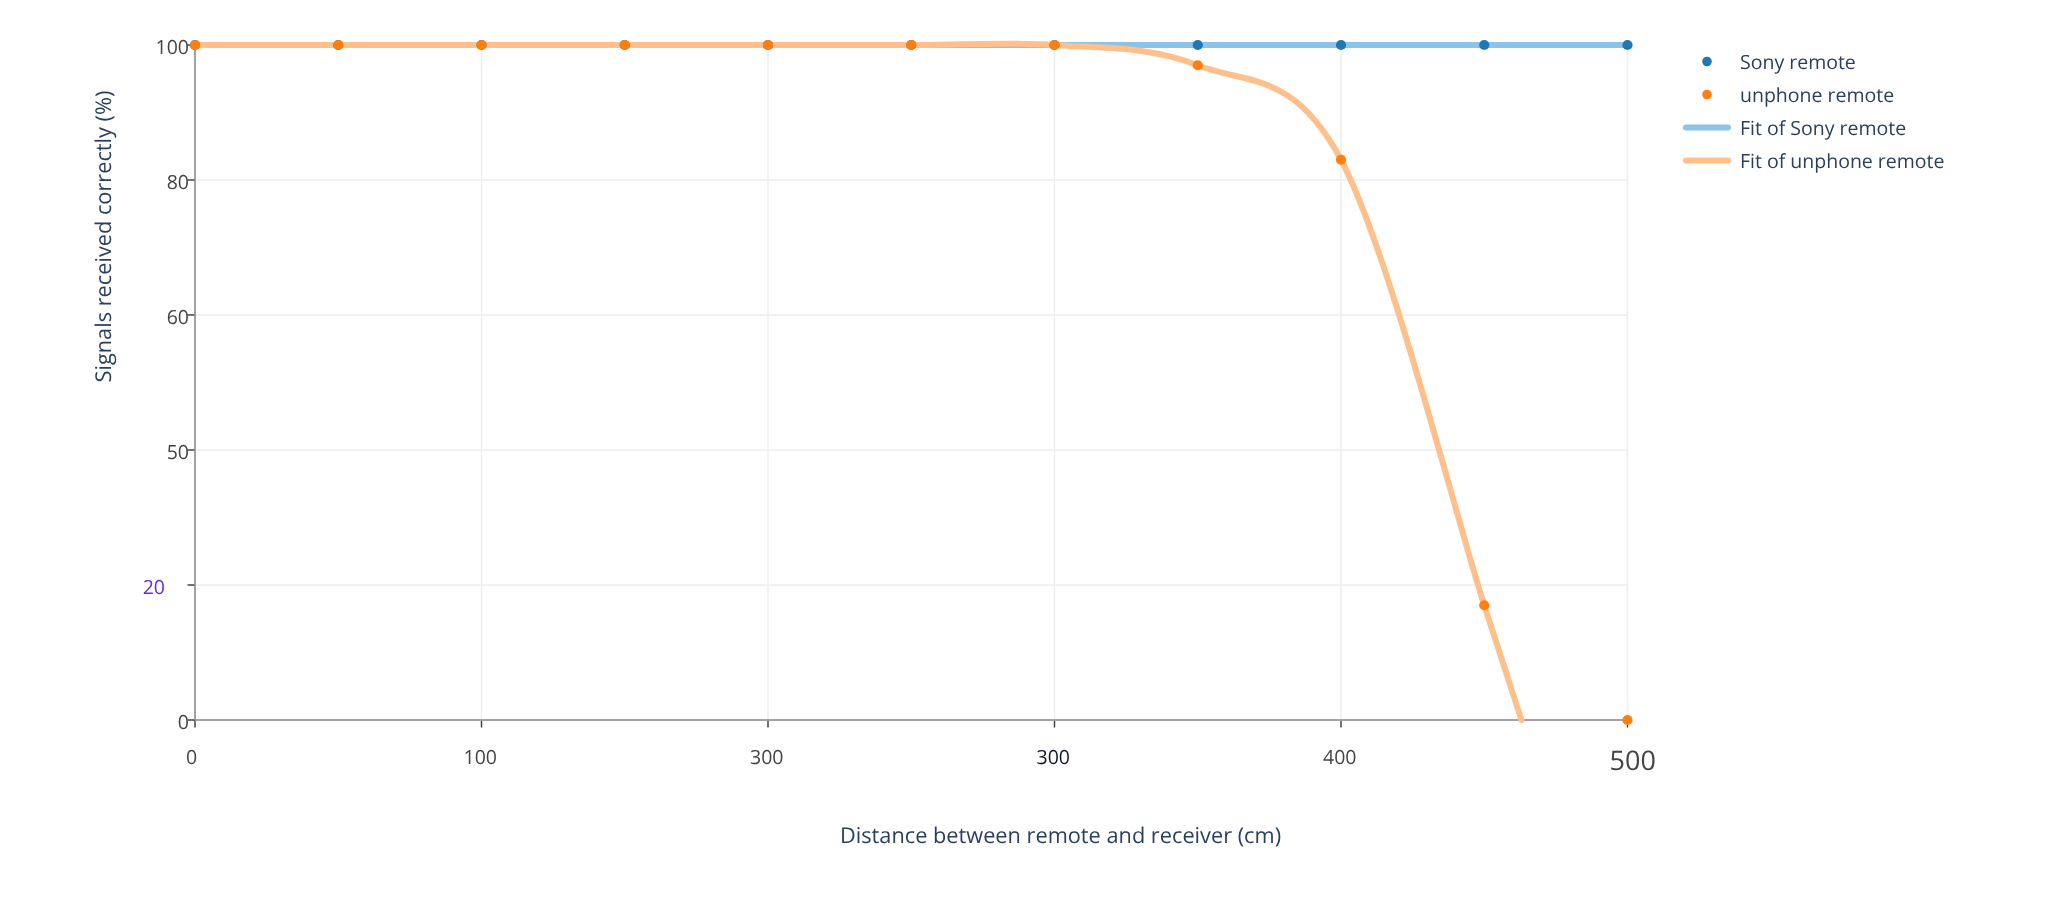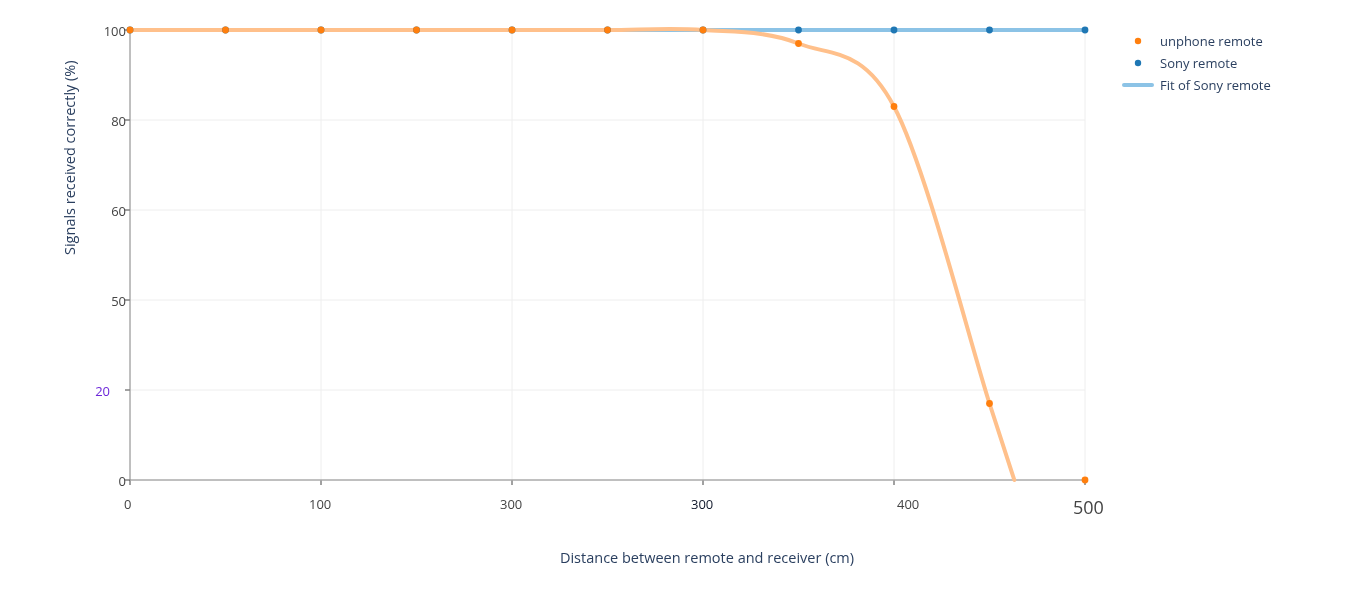--- a/index.html
+++ b/index.html
@@ -133,53 +133,61 @@
 
   <div class="axis-title x-axis-title">
     <span>Distance between remote and receiver (cm)</span>
   </div>
 
   <div style="position:absolute; left:130px; top:495px; width:955px; height:20px;">
     <span style="position:absolute; left:-6px;   font-size:13px; color:#444;">0</span>
     <span style="position:absolute; left:179px;  font-size:13px; color:#444;">100</span>
     <span style="position:absolute; left:370px;  font-size:13px; color:#444;">300</span>
     <span style="position:absolute; left:561px;  font-size:13px; color:#0f172a;">300</span>
-    <span style="position:absolute; left:752px;  font-size:13px; color:#444;margin-left:15px;">400</span>
+    <span style="position:absolute; left:752px;  font-size:13px; color:#444;">400</span>
     <span style="position:absolute; left:943px;  font-size:18px; color:#444;">500</span>
   </div>
 
   <div style="position:absolute; left:90px; top:30px; width:36px; height:450px;">
     <span style="position:absolute; right:0; top:442px; font-size:13px; color:#444;">0</span>
     <span style="position:absolute; right:16px; top:352px; font-size:13px; color:#6d28d9;">20</span>
     <span style="position:absolute; right:0; top:262px; font-size:13px; color:#444;">50</span>
     <span style="position:absolute; right:0; top:172px; font-size:13px; color:#444;">60</span>
     <span style="position:absolute; right:0; top:82px;  font-size:13px; color:#444;">80</span>
     <span style="position:absolute; right:0; top:-8px;  font-size:13px; color:#444;">100</span>
   </div>
 
   <div class="legend">
     <div class="legend-item">
       <span class="legend-swatch">
         <svg width="36" height="14">
+            <circle cx="18" cy="7" r="3.2" fill="#1f77b4"></circle>
+          </svg>
+      </span>
+      <span>Sony remote</span>
+    </div>
+    <div class="legend-item">
+      <span class="legend-swatch">
+        <svg width="36" height="14">
             <circle cx="18" cy="7" r="3.2" fill="#ff7f0e"></circle>
           </svg>
       </span>
       <span>unphone remote</span>
-    </div>
-    <div class="legend-item">
-      <span class="legend-swatch">
-        <svg width="36" height="14">
-            <circle cx="18" cy="7" r="3.2" fill="#1f77b4"></circle>
-          </svg>
-      </span>
-      <span>Sony remote</span>
     </div>
     <div class="legend-item">
       <span class="legend-swatch">
         <svg width="36" height="14">
             <line x1="4" y1="7" x2="32" y2="7" stroke="#8cc3e6" stroke-width="4" stroke-linecap="round"></line>
           </svg>
       </span>
       <span>Fit of Sony remote</span>
     </div>
+    <div class="legend-item">
+      <span class="legend-swatch">
+        <svg width="36" height="14">
+            <line x1="4" y1="7" x2="32" y2="7" stroke="#ffc08b" stroke-width="4" stroke-linecap="round"></line>
+          </svg>
+      </span>
+      <span>Fit of unphone remote</span>
+    </div>
   </div>
 
 </div>
 
 </body></html>

